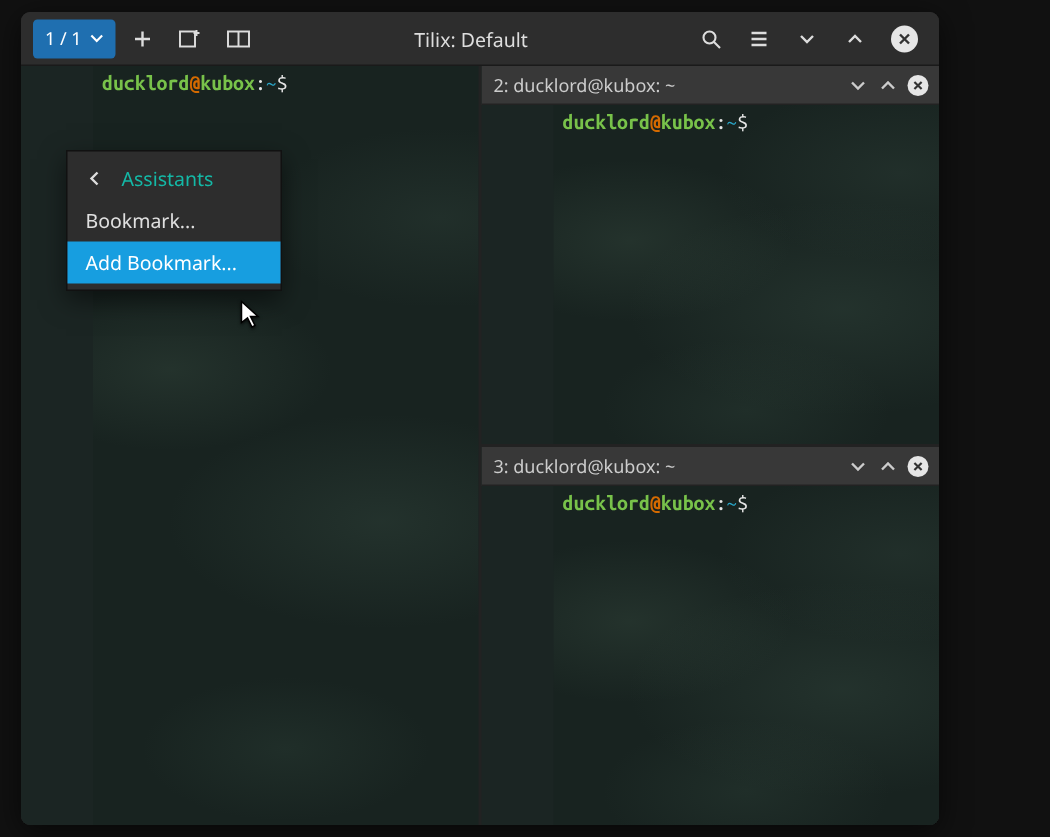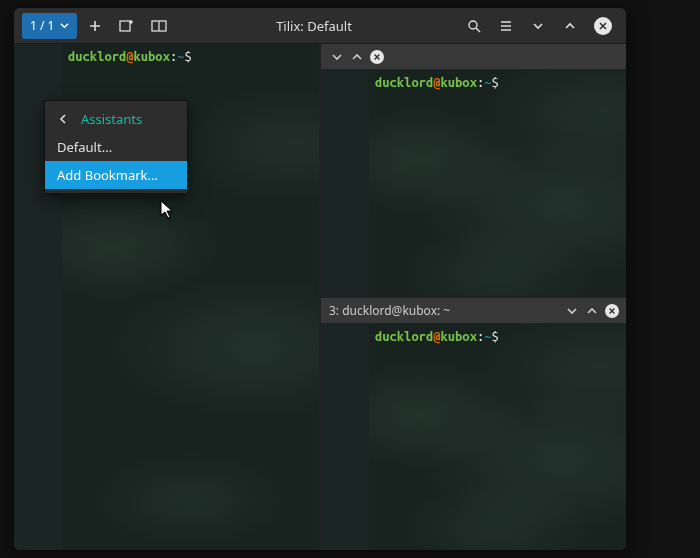--- a/index.html
+++ b/index.html
@@ -270,20 +270,21 @@
   <div class="pane-area">
 
     <div class="pane pane-left-tall">
       <div class="term">
         <span class="p-user">ducklord</span><span class="p-at">@</span><span class="p-host">kubox</span><span class="p-sep">:</span><span class="p-path">~</span><span class="p-dollar">$</span>
       </div>
     </div>
 
     <div class="pane">
       <div class="strip">
+        <span class="label">2: ducklord@kubox: ~</span>
         <span class="ic">
           <svg width="10" height="10" viewBox="0 0 10 10">
               <path d="M1 3 L5 7 L9 3" fill="none" stroke="#ccc" stroke-width="1.6"></path>
             </svg>
         </span>
         <span class="ic">
           <svg width="10" height="10" viewBox="0 0 10 10">
               <path d="M1 7 L5 3 L9 7" fill="none" stroke="#ccc" stroke-width="1.6"></path>
             </svg>
         </span>
@@ -331,21 +332,21 @@
   <div class="menu">
     <div class="menu-item header">
       <span class="back">
         <svg width="8" height="10" viewBox="0 0 8 10">
             <path d="M6 1 L2 5 L6 9" fill="none" stroke="#ddd" stroke-width="1.6"></path>
           </svg>
       </span>
       <span>Assistants</span>
     </div>
     <div class="menu-item">
-      <span>Default...</span>
+      <span>Bookmark...</span>
     </div>
     <div class="menu-item highlight">
       <span>Add Bookmark...</span>
     </div>
   </div>
 
   <div class="cursor" style="left:146px; top:192px;">
     <svg width="16" height="20" viewBox="0 0 16 20">
       <path d="M1 1 L1 15 L5 12 L8 18 L10 17 L7 11 L12 11 Z" fill="#fff" stroke="#000" stroke-width="1"></path>
     </svg>

